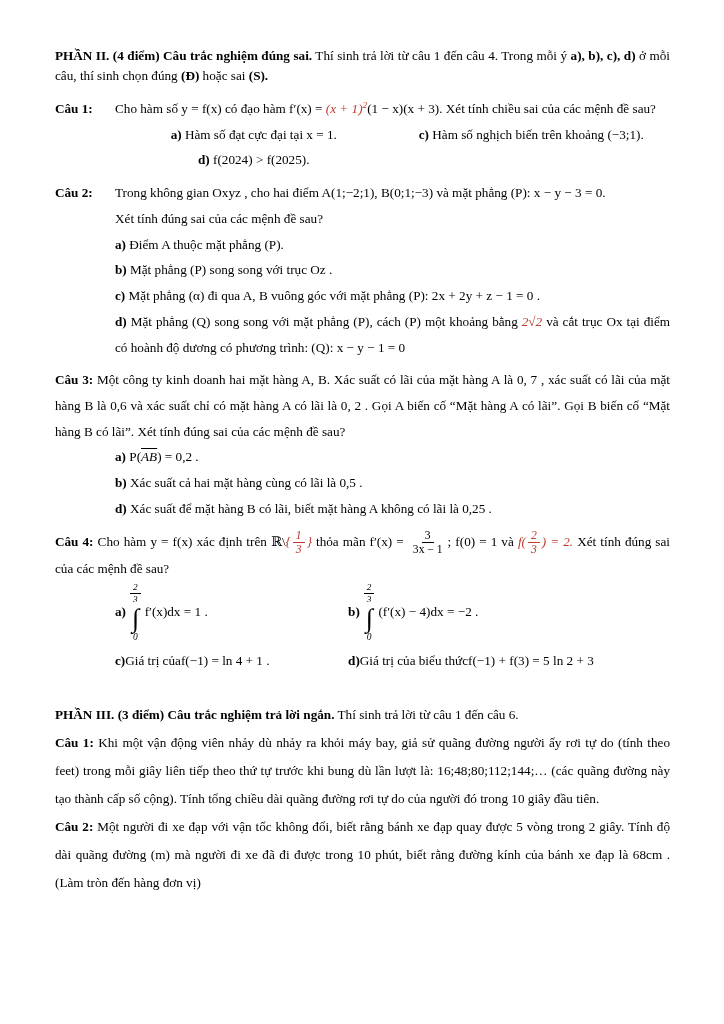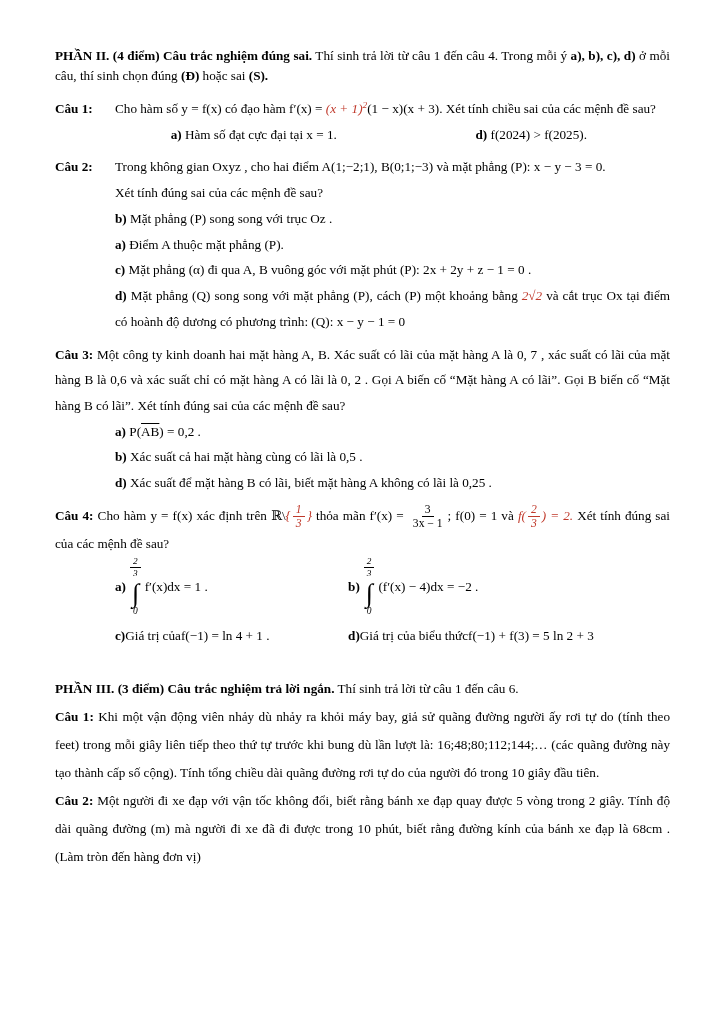--- a/index.html
+++ b/index.html
@@ -9,21 +9,21 @@
     font-family:"Liberation Serif","DejaVu Serif",serif;
     font-size:13.2px;
     padding:46px 54px 0 55px;
     overflow:hidden;
   }
   p{margin:0;}
   .b{font-weight:bold;}
   .m{}
   .r{font-style:italic;color:var(--mathred,#c0392b);}
   .rsup{font-style:italic;vertical-align:super;font-size:0.7em;line-height:0;color:var(--mathred,#c0392b);}
-  .mov{text-decoration:overline;}
+  .mov{font-style:italic;text-decoration:overline;}
   .frac{display:inline-flex;flex-direction:column;align-items:center;vertical-align:middle;
         line-height:1.15;font-size:0.88em;margin:0 2px;text-align:center;}
   .fnum{border-bottom:1px solid currentColor;padding:0 3px;display:block;}
   .fden{padding:0 3px;display:block;}
   .intgrl{display:inline-flex;flex-direction:column;align-items:center;vertical-align:middle;
           line-height:1;margin:0 4px;font-style:italic;}
   .intgrl .frac{font-size:0.7em;margin:0 0 1px 0;}
   .isign{font-size:2em;font-style:normal;line-height:1;}
   .ilo{font-size:0.72em;margin-top:1px;}
 
@@ -48,33 +48,34 @@
 <div class="page">
 
   <p class="intro"><span class="b">PHẦN II. (4 điểm) Câu trắc nghiệm đúng sai.</span><span> Thí sinh trả lời từ câu 1 đến câu 4. Trong mỗi ý </span><span class="b">a), b), c), d)</span><span> ở mỗi câu, thí sinh chọn đúng </span><span class="b">(Đ)</span><span> hoặc sai </span><span class="b">(S).</span></p>
 
   <div class="question hang">
     <span class="qlabel">Câu 1:</span>
     <div class="qbody">
       <p><span>Cho hàm số </span><span class="m">y = f(x)</span><span> có đạo hàm </span><span class="m">f′(x) = </span><span class="r">(x + 1)</span><span class="rsup">2</span><span class="m">(1 − x)(x + 3)</span><span>. Xét tính chiều sai của các mệnh đề sau?</span></p>
       <div class="grid2">
         <p><span class="b">a)</span><span> Hàm số đạt cực đại tại </span><span class="m">x = 1.</span></p>
+        <p><span class="b">c)</span><span> Hàm số nghịch biến trên khoảng </span><span class="m">(−3;1).</span></p>
         <p><span class="b">d)</span><span> </span><span class="m">f(2024) &gt; f(2025).</span></p>
       </div>
     </div>
   </div>
 
   <div class="question hang">
     <span class="qlabel">Câu 2:</span>
     <div class="qbody">
       <p><span>Trong không gian </span><span class="m">Oxyz</span><span> , cho hai  điểm </span><span class="m">A(1;−2;1), B(0;1;−3)</span><span> và mặt phẳng </span><span class="m">(P): x − y − 3 = 0.</span></p>
       <p><span>Xét tính đúng sai của các mệnh đề sau?</span></p>
+      <p><span class="b">a)</span><span> Điểm </span><span class="m">A</span><span> thuộc mặt phẳng </span><span class="m">(P).</span></p>
       <p><span class="b">b)</span><span> Mặt phẳng </span><span class="m">(P)</span><span> song song với trục </span><span class="m">Oz</span><span> .</span></p>
-      <p><span class="b">a)</span><span> Điểm </span><span class="m">A</span><span> thuộc mặt phẳng </span><span class="m">(P).</span></p>
-      <p><span class="b">c)</span><span> Mặt phẳng </span><span class="m">(α)</span><span> đi qua </span><span class="m">A, B</span><span> vuông góc với mặt phút </span><span class="m">(P): 2x + 2y + z − 1 = 0</span><span> .</span></p>
+      <p><span class="b">c)</span><span> Mặt phẳng </span><span class="m">(α)</span><span> đi qua </span><span class="m">A, B</span><span> vuông góc với mặt phẳng </span><span class="m">(P): 2x + 2y + z − 1 = 0</span><span> .</span></p>
       <p><span class="b">d)</span><span> Mặt phẳng </span><span class="m">(Q)</span><span> song song với mặt phẳng </span><span class="m">(P)</span><span>, cách </span><span class="m">(P)</span><span> một khoảng bằng </span><span class="r">2√2</span><span> và cắt trục </span><span class="m">Ox</span><span> tại điểm có hoành độ dương có phương trình: </span><span class="m">(Q): x − y − 1 = 0</span></p>
     </div>
   </div>
 
   <div class="question">
     <p class="runin"><span class="b">Câu 3:</span><span> Một công ty kinh doanh hai mặt hàng A, B. Xác suất có lãi của mặt hàng A là 0, 7 , xác suất có lãi của mặt hàng B là  0,6 và xác suất chỉ có mặt hàng A có lãi là 0, 2 . Gọi </span><span class="m">A</span><span> biến cố “Mặt hàng A có lãi”. Gọi </span><span class="m">B</span><span> biến cố “Mặt hàng B có lãi”. Xét tính đúng sai của các mệnh đề sau?</span></p>
     <div class="q3items">
       <p><span class="b">a)</span><span> </span><span class="m">P(</span><span class="mov">AB</span><span class="m">) = 0,2 .</span></p>
       <p><span class="b">b)</span><span> Xác suất cả hai mặt hàng cùng có lãi là 0,5 .</span></p>
       <p><span class="b">d)</span><span> Xác suất để mặt hàng B có lãi, biết mặt hàng A không có lãi là 0,25 .</span></p>

